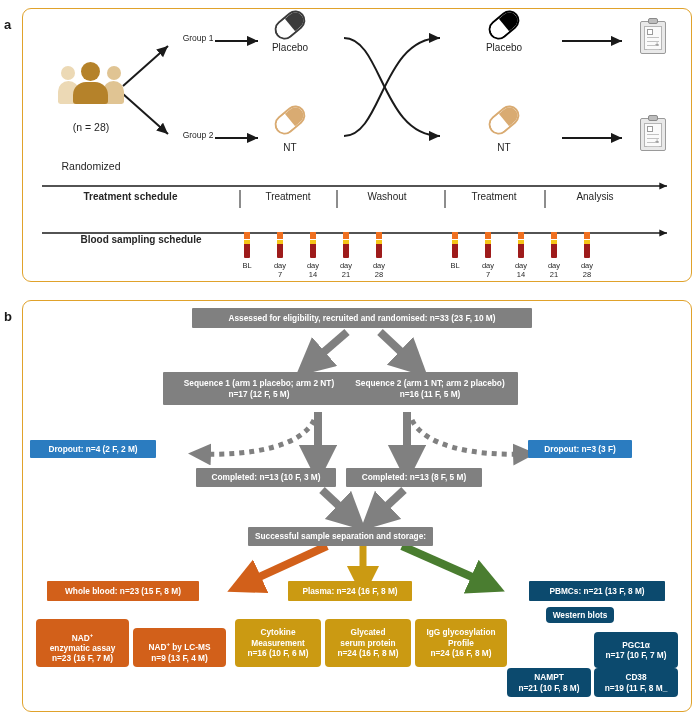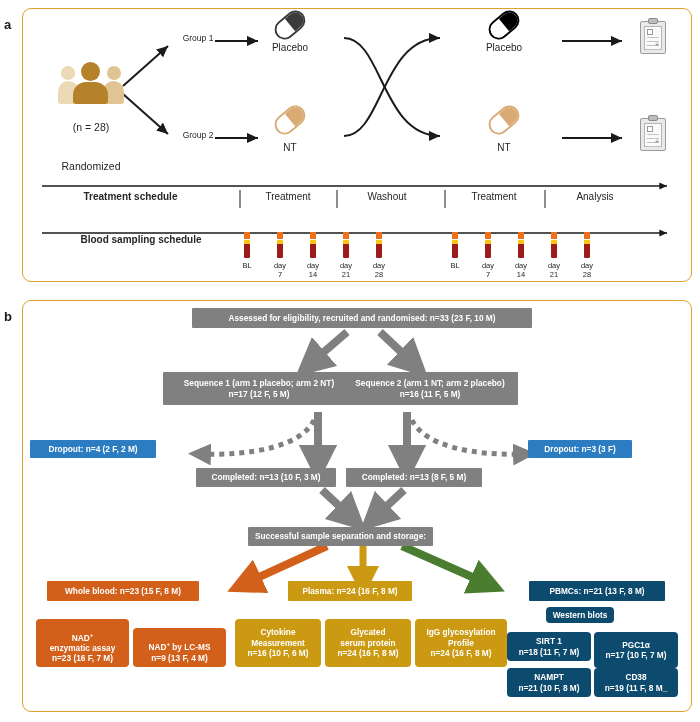--- a/index.html
+++ b/index.html
@@ -408,24 +408,20 @@
     <div>n=24 (16 F, 8 M)</div>
   </div>
   <div class="fbox gold rounded" style="left:415px; top:619px; width:92px; height:48px; flex-direction:column;">
     <div>IgG glycosylation</div>
     <div>Profile</div>
     <div>n=24 (16 F, 8 M)</div>
   </div>
 
   <div class="fbox green rounded" style="left:546px; top:607px; width:68px; height:16px;">Western blots</div>
 
-  <div class="fbox green rounded" style="left:507px; top:632px; width:84px; height:29px; flex-direction:column;">
-    <div>SIRT 1</div>
-    <div>n=18 (11 F, 7 M)</div>
-  </div>
   <div class="fbox green rounded" style="left:594px; top:632px; width:84px; height:36px; flex-direction:column;">
     <div>PGC1α</div>
     <div>n=17 (10 F, 7 M)</div>
   </div>
   <div class="fbox green rounded" style="left:507px; top:668px; width:84px; height:29px; flex-direction:column;">
     <div>NAMPT</div>
     <div>n=21 (10 F, 8 M)</div>
   </div>
   <div class="fbox green rounded" style="left:594px; top:668px; width:84px; height:29px; flex-direction:column;">
     <div>CD38</div>

